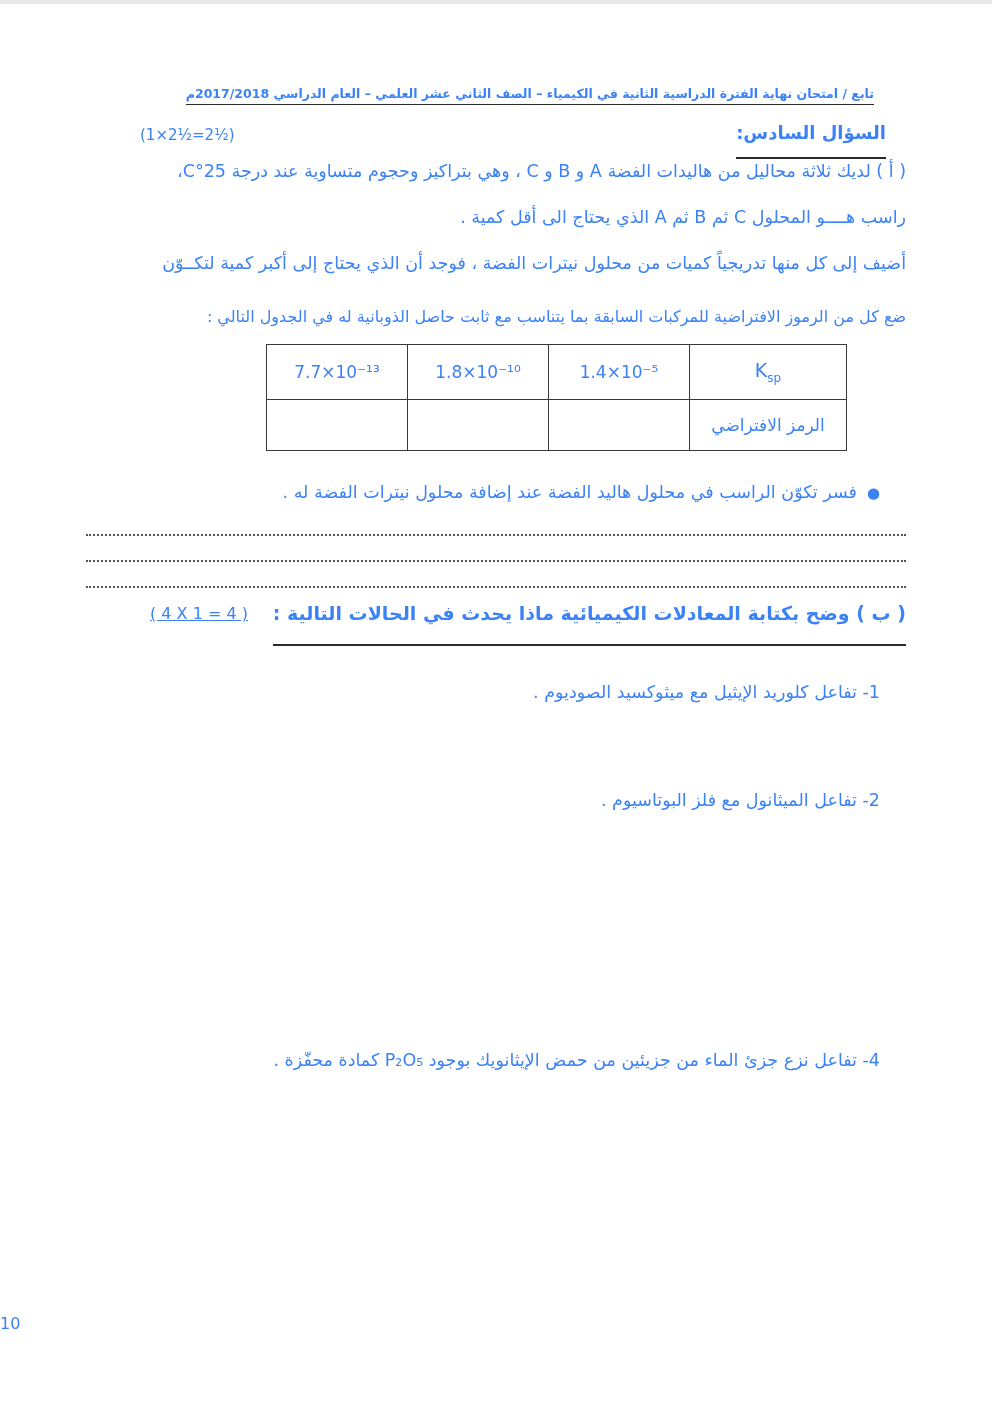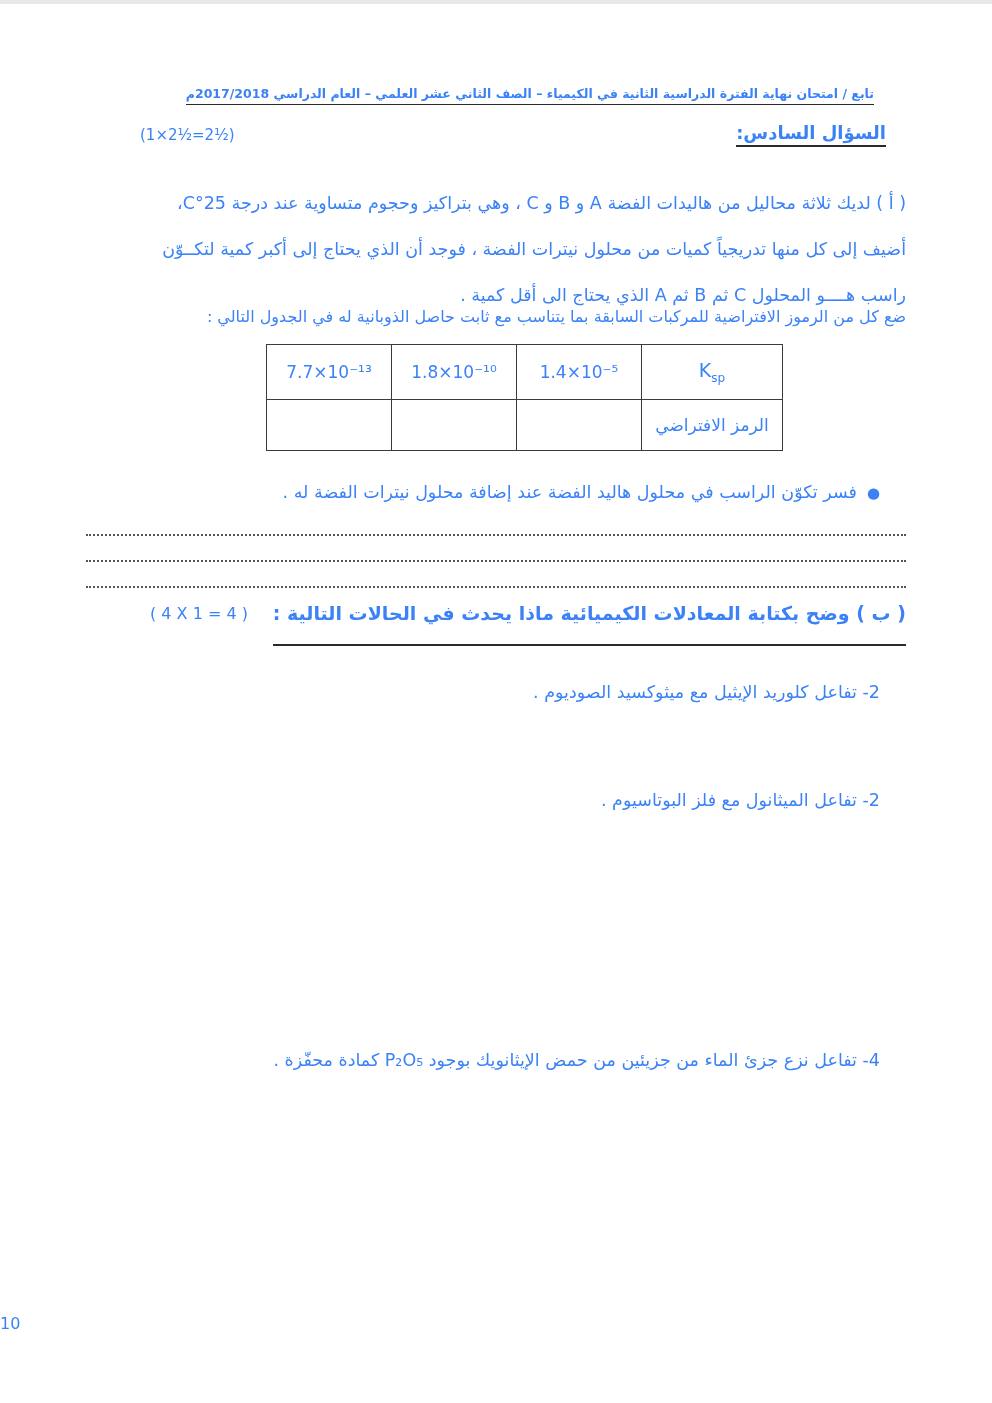--- a/index.html
+++ b/index.html
@@ -21,30 +21,30 @@
     white-space:nowrap;
     border-bottom:1px solid #2a2a2a;
     padding-bottom:3px;
     letter-spacing:0.2px;
   }
 
   .q-title{
     top:118px;right:106px;
     font-size:18px;font-weight:bold;
     border-bottom:2px solid #2a2a2a;
-    padding-bottom:2px;
+    padding-bottom:14px;
   }
   .q-marks{
     top:122px;left:140px;
     font-size:15px;
     direction:ltr;
   }
 
   .para{
-    top:176px;right:86px;left:86px;
+    top:144px;right:86px;left:86px;
     font-size:17.5px;
     line-height:46px;
     text-align:right;
   }
   .para .pline{white-space:nowrap;}
 
   .instruction{
     top:303px;right:86px;
     font-size:16px;
     white-space:nowrap;
@@ -54,21 +54,21 @@
     top:340px;left:266px;
     position:absolute;
     border-collapse:collapse;
     direction:ltr;
   }
   table.ksp-table td{
     border:1.5px solid #3a3a3a;
     text-align:center;
     vertical-align:middle;
     font-size:17px;
-    padding:0 6px;
+    padding:0 14px;
   }
   table.ksp-table tr:first-child td{height:54px;}
   table.ksp-table tr:last-child td{height:50px;}
   td.c-val{width:112px;}
   td.c-label{width:128px;}
   .ksp-label{font-size:19px;}
   .ksp-label sub{font-size:12px;}
   .ar-cell{direction:rtl;font-size:15.5px;}
 
   .bullet-row{
@@ -90,20 +90,21 @@
     top:598px;right:86px;
     font-size:19px;font-weight:bold;
     border-bottom:2px solid #2a2a2a;
     padding-bottom:20px;
     white-space:nowrap;
   }
   .b-marks{
     top:600px;left:150px;
     font-size:16px;
     direction:ltr;
+    text-decoration:underline;
   }
 
   .b-item{
     right:112px;
     font-size:17.5px;
     white-space:nowrap;
   }
   .it1{top:678px;}
   .it2{top:786px;}
   .it3{top:910px;}
@@ -121,22 +122,22 @@
 
 <div class="page">
 
   <div class="abs header-line">تابع / امتحان نهاية الفترة الدراسية الثانية في الكيمياء – الصف الثاني عشر العلمي – العام الدراسي 2017/2018م</div>
 
   <div class="abs q-title">السؤال السادس:</div>
   <div class="abs q-marks">(1×2½=2½)</div>
 
   <div class="abs para">
     <div class="pline">( أ )  لديك ثلاثة محاليل من هاليدات الفضة  A و B و C ، وهي بتراكيز وحجوم متساوية عند درجة 25°C،</div>
+    <div class="pline">راسب هــــو المحلول C ثم B ثم A الذي يحتاج الى أقل كمية .</div>
     <div class="pline">أضيف إلى كل منها تدريجياً كميات من محلول نيترات الفضة ، فوجد أن الذي يحتاج إلى أكبر كمية لتكــوّن</div>
-    <div class="pline">راسب هــــو المحلول C ثم B ثم A الذي يحتاج الى أقل كمية .</div>
   </div>
 
   <div class="abs instruction">ضع كل من الرموز الافتراضية للمركبات السابقة بما يتناسب مع ثابت حاصل الذوبانية له في الجدول التالي :</div>
 
   <table class="ksp-table">
     <tbody>
         <tr>
       <td class="c-val">7.7×10⁻¹³</td>
       <td class="c-val">1.8×10⁻¹⁰</td>
       <td class="c-val">1.4×10⁻⁵</td>
@@ -157,19 +158,19 @@
     <span class="dot">●</span><span>فسر تكوّن الراسب في محلول هاليد الفضة عند إضافة محلول نيترات الفضة له .</span>
   </div>
 
   <div class="abs dotline dl1"></div>
   <div class="abs dotline dl2"></div>
   <div class="abs dotline dl3"></div>
 
   <div class="abs b-heading">( ب ) وضح بكتابة المعادلات الكيميائية ماذا يحدث في الحالات التالية :</div>
   <div class="abs b-marks">( 4 X 1 = 4 )</div>
 
-  <div class="abs b-item it1">2- تفاعل كلوريد الإيثيل مع ميثوكسيد الصوديوم .</div>
+  <div class="abs b-item it1">1- تفاعل كلوريد الإيثيل مع ميثوكسيد الصوديوم .</div>
   <div class="abs b-item it2">2- تفاعل الميثانول مع فلز البوتاسيوم .</div>
   <div class="abs b-item it4">4- تفاعل نزع جزئ الماء من جزيئين من حمض الإيثانويك بوجود P₂O₅ كمادة محفّزة .</div>
 
   <div class="abs page-number">10</div>
 
 </div>
 
 </body></html>

